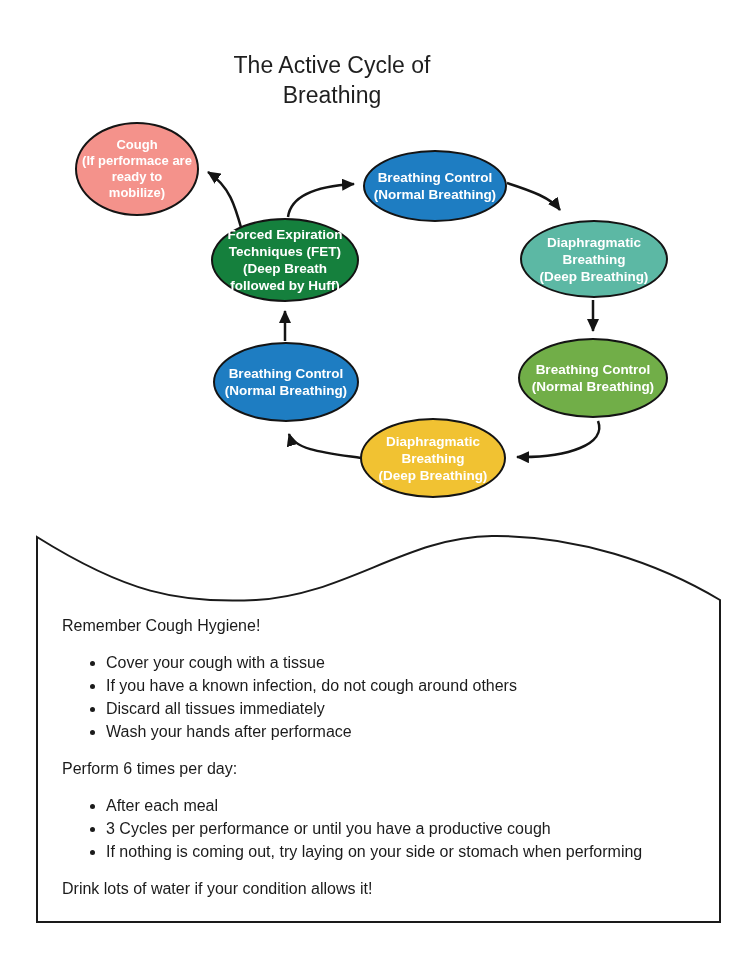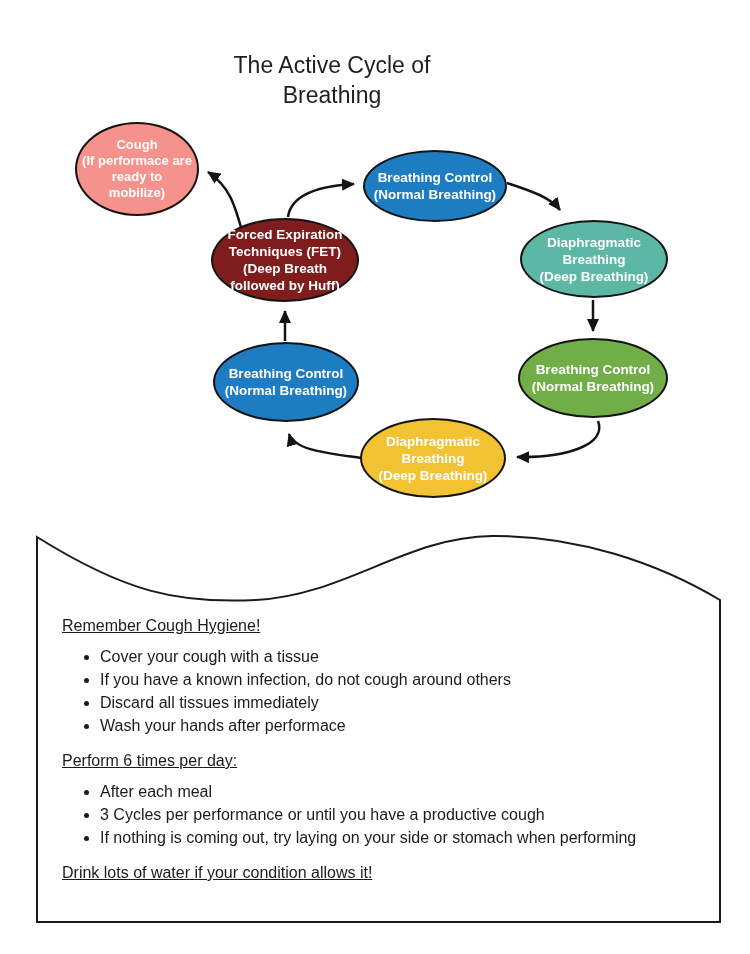--- a/index.html
+++ b/index.html
@@ -20,22 +20,22 @@
     text-align:center; box-sizing:border-box; padding:4px;
   }
   .node span { display:block; }
   svg.box-outline { position:absolute; left:0; top:0; }
   .box-path { fill:#ffffff; stroke:#1a1a1a; stroke-width:2px; }
   .box-text {
     position:absolute; left:62px; top:614px; width:648px;
     font-size:16px; line-height:23px; color:#1b1b1b;
   }
   .section { margin:0 0 12px 0; }
-  .section-heading { margin:0;text-decoration:underline; }
-  .section ul { margin:8px; padding-left:30px; list-style:disc; }
+  .section-heading { margin:0; }
+  .section ul { margin:14px; padding-left:30px; list-style:disc; }
 </style>
 </head>
 <body>
 
 <div class="page">
 
   <div class="title">
     <div>The Active Cycle of</div>
     <div>Breathing</div>
   </div>
@@ -55,21 +55,21 @@
     <path class="arrow" d="M 285 341 L 285 311" marker-end="url(#ah)"></path>
   </svg>
 
   <div class="node" style="left: 75px; top: 122px; width: 124px; height: 94px; font-size: 13px; line-height: 16px; background-color: rgb(244, 146, 139);">
     <span>Cough</span>
     <span>(If performace are</span>
     <span>ready to</span>
     <span>mobilize)</span>
   </div>
 
-  <div class="node" style="left: 211px; top: 218px; width: 148px; height: 84px; background-color: #7f1d1d;">
+  <div class="node" style="left: 211px; top: 218px; width: 148px; height: 84px; background-color: #15803d;">
     <span>Forced Expiration</span>
     <span>Techniques (FET)</span>
     <span>(Deep Breath</span>
     <span>followed by Huff)</span>
   </div>
 
   <div class="node" style="left: 363px; top: 150px; width: 144px; height: 72px; background-color: rgb(30, 125, 194);">
     <span>Breathing Control</span>
     <span>(Normal Breathing)</span>
   </div>

